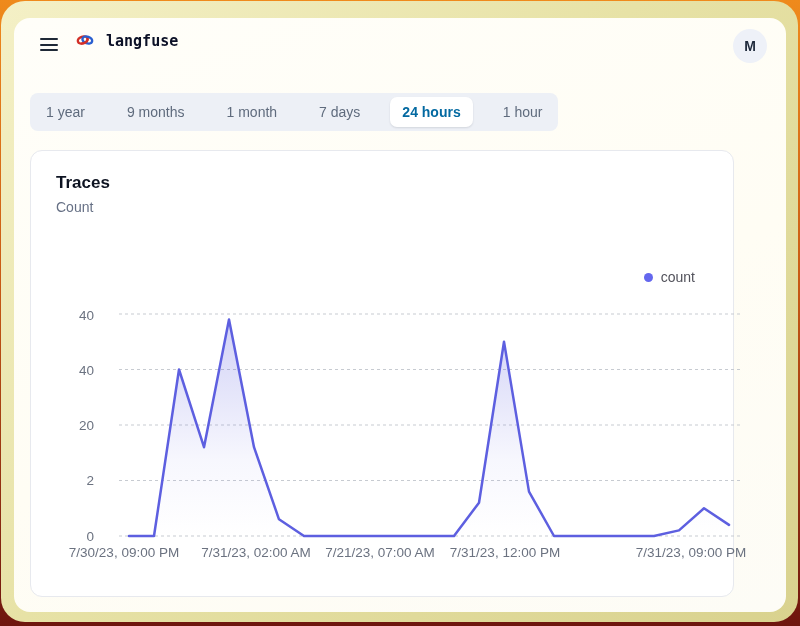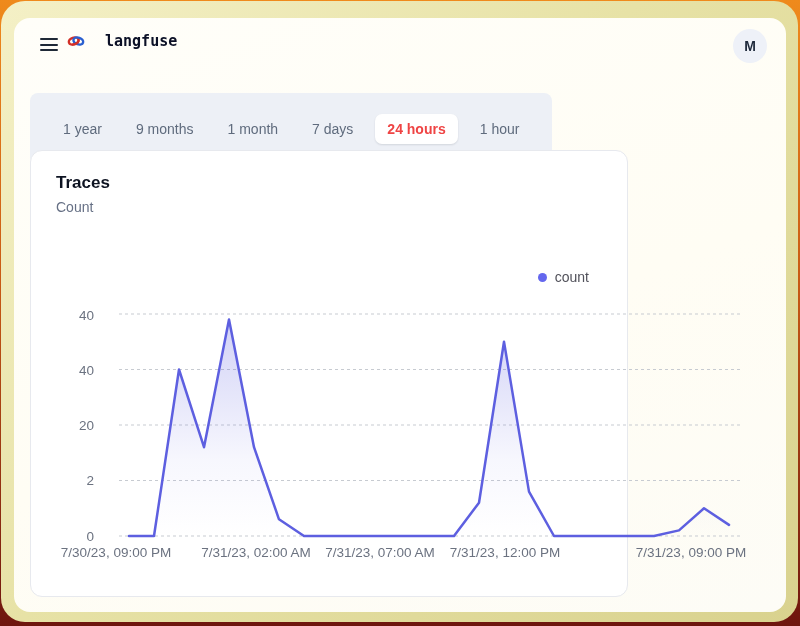--- a/index.html
+++ b/index.html
@@ -17,38 +17,38 @@
   
   .page { position:absolute; left:14px; top:18px; right:14px; bottom:14px;
           border-radius:16px;
           background:linear-gradient(160deg,#fffef9 0%,#fffdf4 55%,#fdfcf6 100%); }
 
   
   .hamburger { position:absolute; left:26px; top:20px; width:18px; height:13px;
                display:flex; flex-direction:column; justify-content:space-between; cursor:pointer; }
   .hamburger span { display:block; height:2px; border-radius:1px; background:#1f2937; }
 
-  .brand { position:absolute; left:53px; top:14px; display:flex; align-items:center; gap:20px; }
+  .brand { position:absolute; left:62px; top:14px; display:flex; gap:12px; }
   .brand-name { font-family:"DejaVu Sans Mono", monospace; font-weight:bold;
                 font-size:15px; color:#0b1026; letter-spacing:0; }
 
   .avatar { position:absolute; left:719px; top:11px; width:34px; height:34px; border-radius:50%;
             background:#eef1f8; display:flex; align-items:center; justify-content:center;
             font-size:14px; font-weight:600; color:#1e293b; cursor:pointer; }
 
   
-  .tabs { position:absolute; left:16px; top:75px; display:flex; align-items:center; gap:10px;
-          background:#edf0f6; border-radius:8px; padding:21px; }
+  .tabs { position:absolute; left:16px; top:75px; display:flex; align-items:center; gap:18px;
+          background:#edf0f6; border-radius:8px; padding:4px; }
   .tab { padding:7px 12px; font-size:14px; font-weight:500; color:#5f6b7d;
          border-radius:7px; white-space:nowrap; cursor:pointer; }
-  .tab.active { background:#ffffff; color:#ef4444; font-weight:600;
+  .tab.active { background:#ffffff; color:#0369a1; font-weight:600;
                 box-shadow:0 1px 2px rgba(16,24,40,.12); }
 
   
-  .card { position:absolute; left:16px; top:132px; width:598px; height:447px;
+  .card { position:absolute; left:16px; top:132px; width:704px; height:447px;
           background:#ffffff; border:1px solid #e7e9ee; border-radius:12px; }
   .card-title { position:absolute; left:25px; top:22px; font-size:17px; font-weight:600; color:#0d1321; }
   .card-subtitle { position:absolute; left:25px; top:48px; font-size:14px; color:#667085; }
 
   .legend { position:absolute; top:118px; right:38px; display:flex; align-items:center; gap:8px; cursor:pointer; }
   .legend-dot { width:9px; height:9px; border-radius:50%; }
   .legend-label { font-size:14px; color:#52525b; }
 
   .plot { position:absolute; left:85px; top:160px; width:630px; height:230px; }
   .y-axis { position:absolute; left:0; top:160px; width:77px; height:230px; }
@@ -125,22 +125,22 @@
             <line x1="3" y1="114" x2="627" y2="114"></line>
             <line x1="3" y1="169.5" x2="627" y2="169.5"></line>
             <line x1="3" y1="225" x2="627" y2="225"></line>
           </g>
           <path fill="url(#areaGrad)" stroke="none" d="M13,225 L13,225 L38,225 L63,58.5 L88,136.2 L113,8.6 L138,136.2 L163,208.3 L188,225 L213,225 L238,225 L263,225 L288,225 L313,225 L338,225 L363,191.7 L388,30.8 L413,180.6 L438,225 L463,225 L488,225 L513,225 L538,225 L563,219.4 L588,197.3 L613,213.9 L613,225 Z"></path>
           <polyline fill="none" stroke-width="2.5" stroke-linejoin="round" stroke-linecap="round" points="13,225 38,225 63,58.5 88,136.2 113,8.6 138,136.2 163,208.3 188,225 213,225 238,225 263,225 288,225 313,225 338,225 363,191.7 388,30.8 413,180.6 438,225 463,225 488,225 513,225 538,225 563,219.4 588,197.3 613,213.9" stroke="#5d5fe0"></polyline>
         </svg>
       </div>
 
       <div class="x-axis">
-        <span style="left:0">7/30/23, 09:00 PM</span>
+        <span style="left:8px">7/30/23, 09:00 PM</span>
         <span style="left:140px">7/31/23, 02:00 AM</span>
-        <span style="left:264px">7/31/23, 07:00 AM</span>
+        <span style="left:264px">7/21/23, 07:00 AM</span>
         <span style="left:389px">7/31/23, 12:00 PM</span>
         <span style="left:575px">7/31/23, 09:00 PM</span>
       </div>
     </div>
 
   </div>
 </div>
 
 </body></html>

